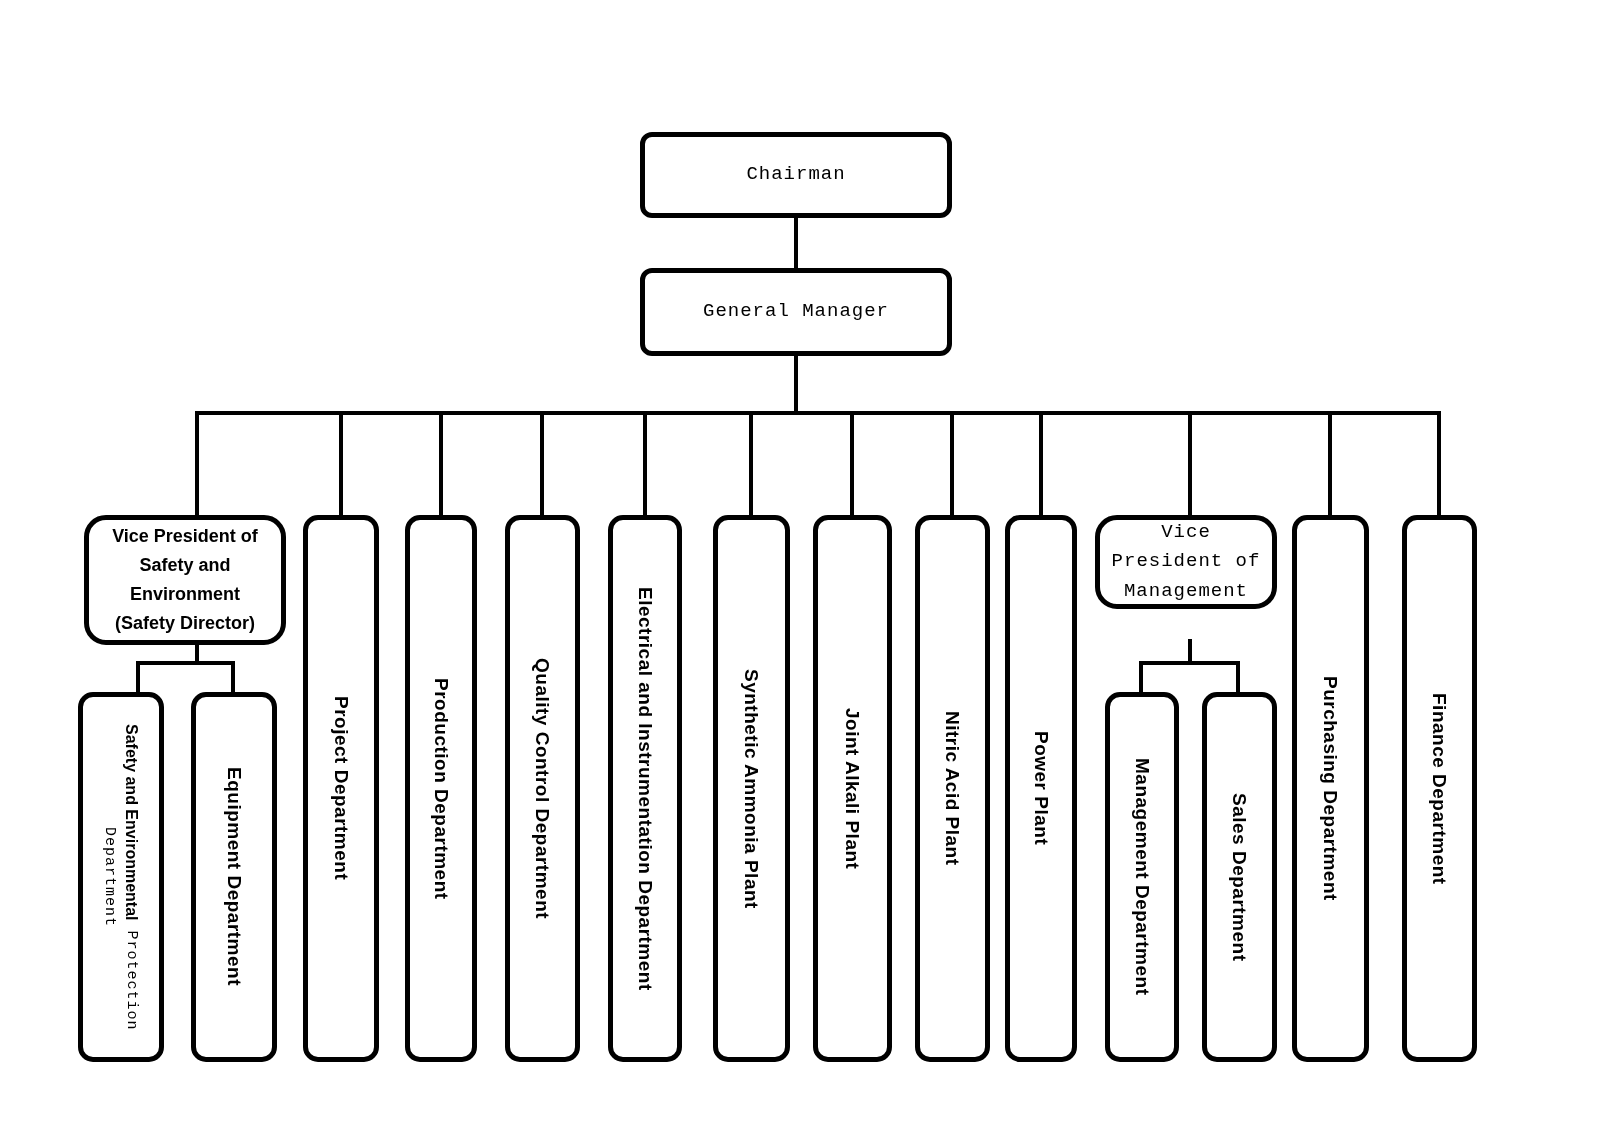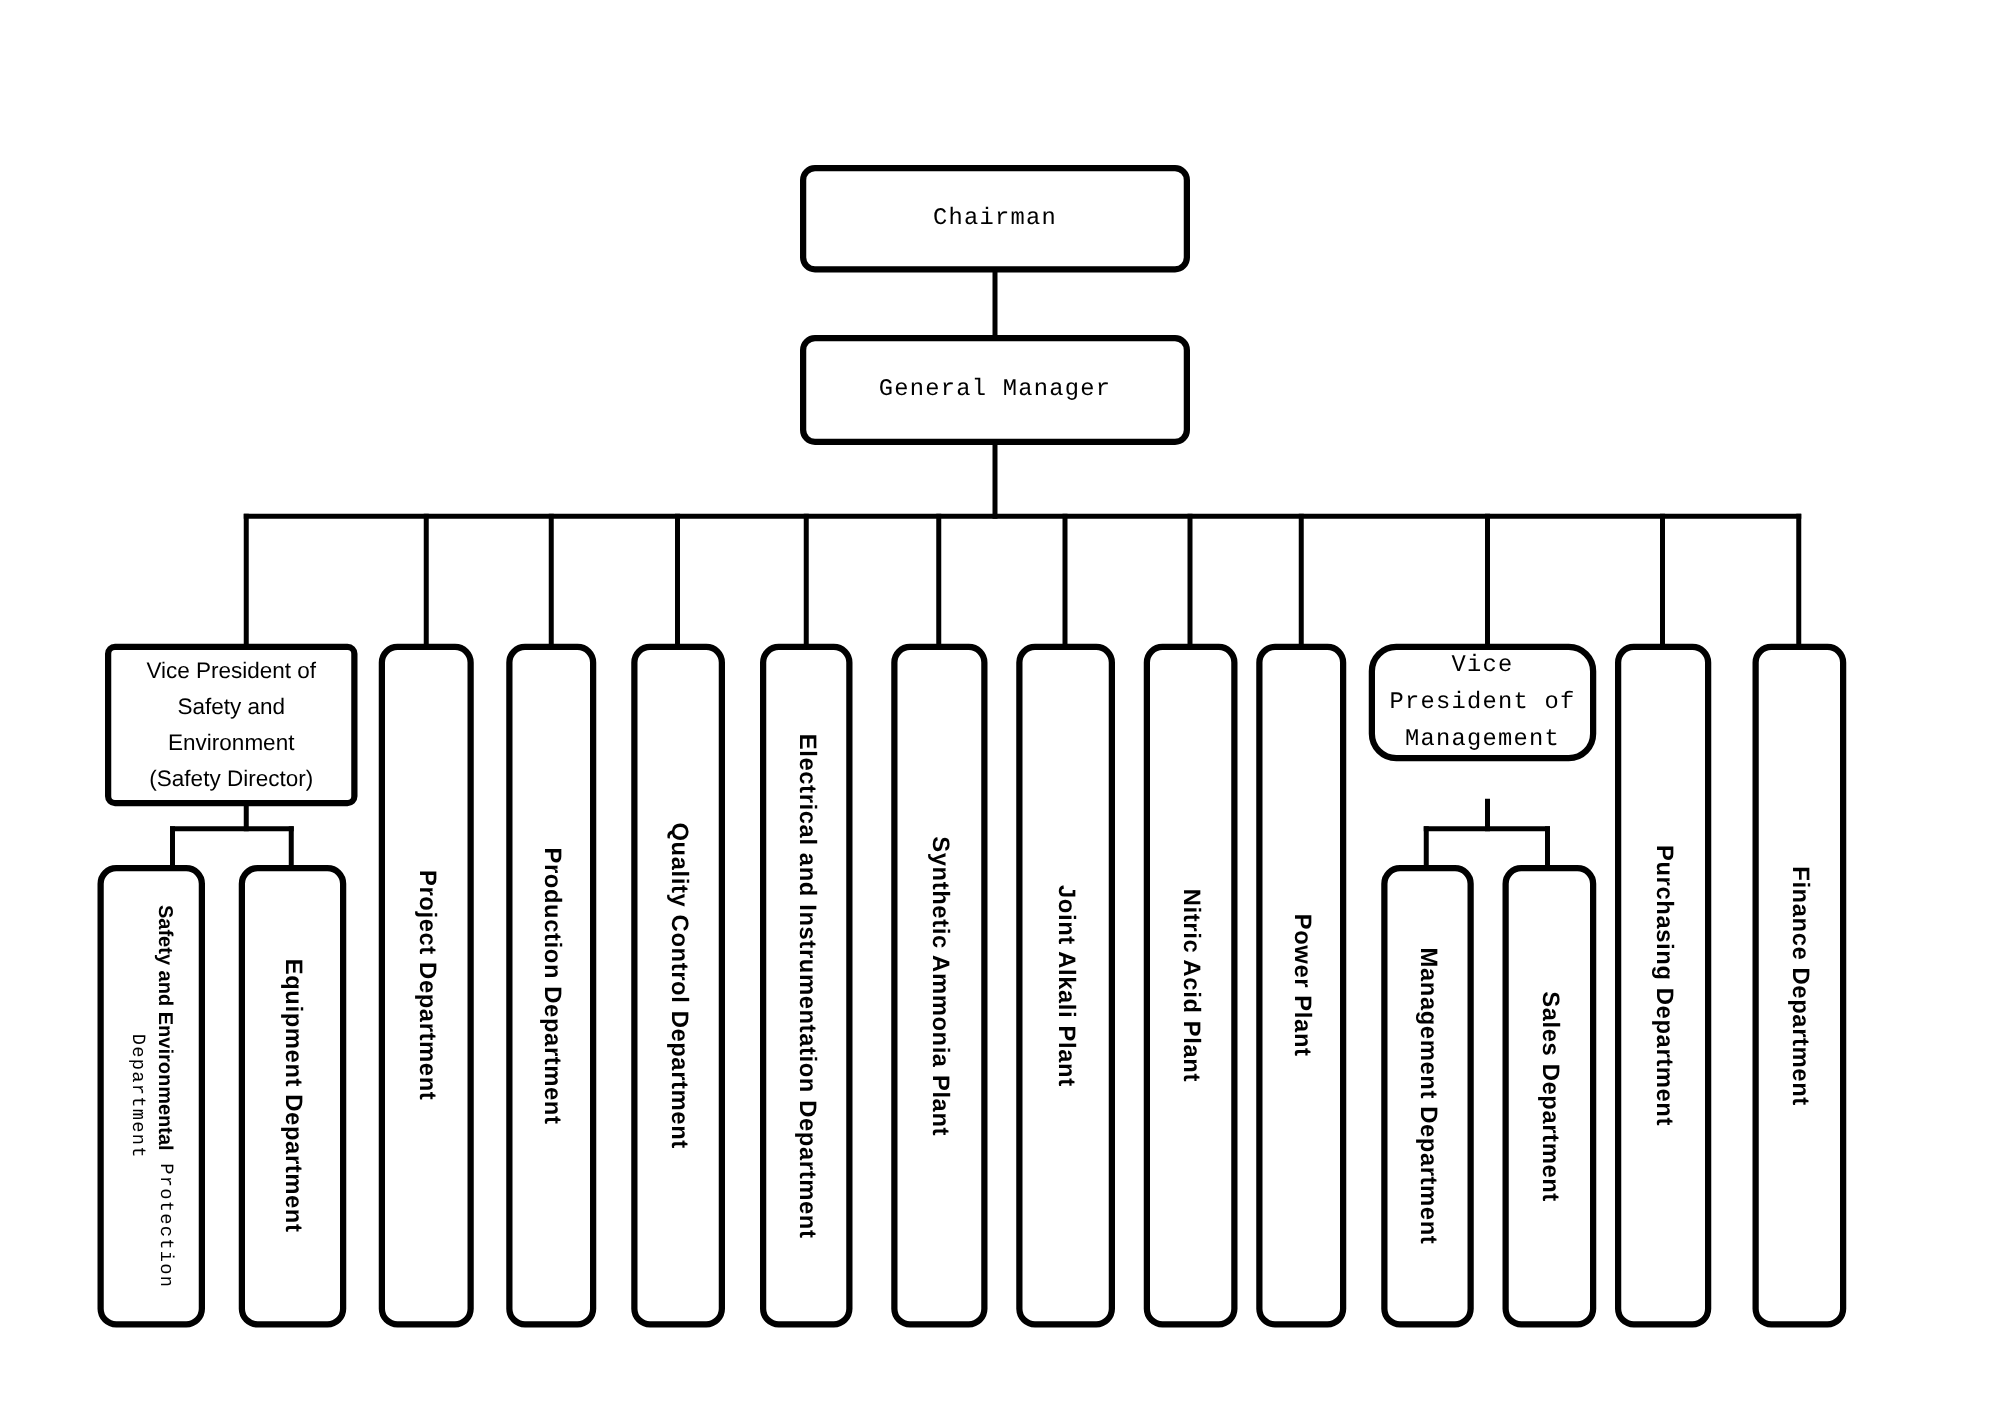--- a/index.html
+++ b/index.html
@@ -37,22 +37,22 @@
   .mono-node {
     font-family: "Liberation Mono", monospace;
     font-size: 19px;
     letter-spacing: 1px;
     border-radius: 12px;
     line-height: 1.55;
   }
   .multiline { white-space: pre-line; }
   
   .vp-safety-node {
-    border-radius: 8px;
-    font-weight: normal;
+    border-radius: 22px;
+    font-weight: bold;
     font-size: 18px;
     line-height: 1.62;
     white-space: pre-line;
   }
   .vp-mgmt-node { border-radius: 22px; }
   
   .tall { border-radius: 15px; }
   .v-label {
     writing-mode: vertical-rl;
     text-orientation: mixed;

